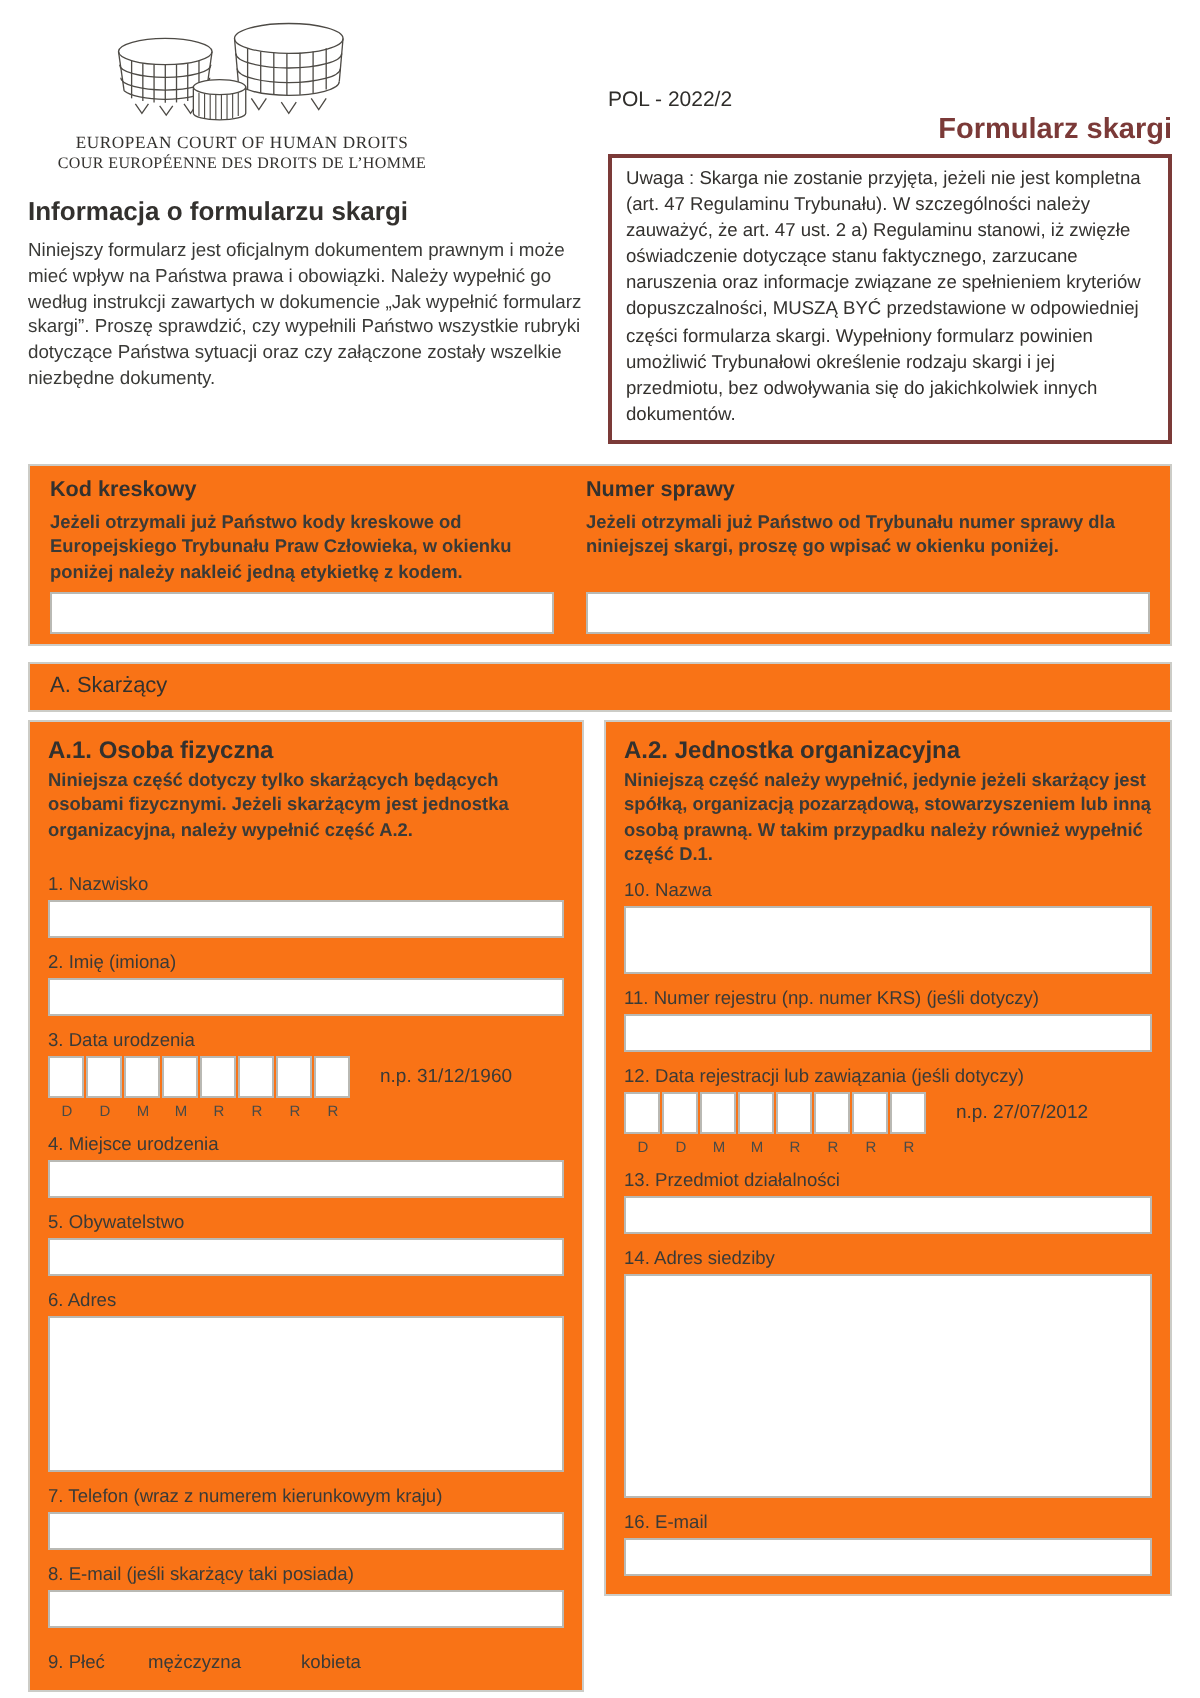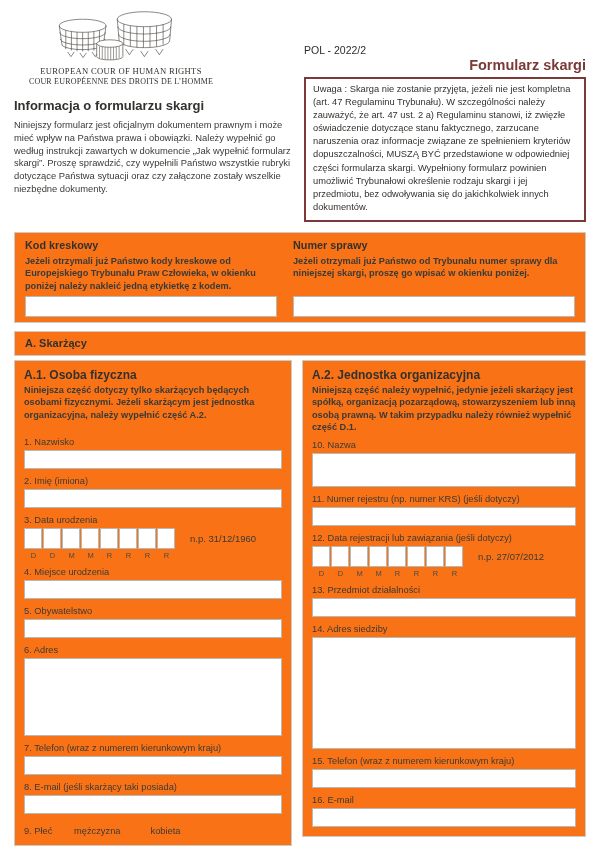--- a/index.html
+++ b/index.html
@@ -36,21 +36,21 @@
 
   .barcode-panel { margin-top:10px; display:flex; padding:6px 10px 5px 10px; }
   .bp-col { display:flex; flex-direction:column; }
   .bp-left { width:268px; padding-right:16px; }
   .bp-right { flex:1; }
   .panel-h { font-size:10.8px; font-weight:bold; color:#33312e; }
   .panel-p { font-size:9.2px; font-weight:bold; line-height:12.3px; margin-top:4px; }
   .big-input { margin-top:auto; width:100%; height:21px; background:#fff; border:1px solid #b9b9b4; }
   .bp-left .big-input { margin-top:4px; }
 
-  .section-a-header { margin-top:8px; padding:5px 10px 6px 10px; font-size:11px; font-weight:bold; color:#33312e; }
+  .section-a-header { margin-top:8px; padding:5px 10px 6px 10px; font-size:11px; font-weight:normal; color:#33312e; }
 
   .cols { margin-top:4px; display:flex; gap:10px; align-items:flex-start; }
   .col-panel { padding:7px 9px 9px 9px; }
   .col-a1 { width:278px; }
   .col-a2 { flex:1; }
   .col-head { min-height:62px; }
   .col-title { font-size:12px; font-weight:bold; color:#33312e; }
   .col-intro { font-size:9.2px; font-weight:bold; line-height:12.4px; margin-top:2px; }
 
   .field { margin-top:7px; }
@@ -124,21 +124,21 @@
             <line x1="52" y1="41" x2="52" y2="53.5"></line>
               <line x1="55" y1="41.6" x2="55" y2="54.5"></line>
             <line x1="58" y1="41.9" x2="58" y2="55"></line>
               <line x1="61" y1="42" x2="61" y2="55.3"></line>
             <line x1="64" y1="42" x2="64" y2="55.3"></line>
               <line x1="67" y1="41.9" x2="67" y2="55"></line>
             <line x1="70" y1="41.6" x2="70" y2="54.5"></line>
               <line x1="73" y1="41" x2="73" y2="53.5"></line>
           </g>
         </svg>
-        <div class="logo-cap1">EUROPEAN COUR OF HUMAN RIGHTS</div>
+        <div class="logo-cap1">EUROPEAN COURT OF HUMAN DROITS</div>
         <div class="logo-cap2">COUR EUROPÉENNE DES DROITS DE L’HOMME</div>
       </div>
       <div class="info-title">Informacja o formularzu skargi</div>
       <div class="info-text">Niniejszy formularz jest oficjalnym dokumentem prawnym i może mieć wpływ na Państwa prawa i obowiązki. Należy wypełnić go według instrukcji zawartych w dokumencie „Jak wypełnić formularz skargi”. Proszę sprawdzić, czy wypełnili Państwo wszystkie rubryki dotyczące Państwa sytuacji oraz czy załączone zostały wszelkie niezbędne dokumenty.</div>
     </div>
 
     <div class="h-right">
       <div class="form-ref">POL - 2022/2</div>
       <div class="form-title">Formularz skargi</div>
       <div class="notice-box">Uwaga : Skarga nie zostanie przyjęta, jeżeli nie jest kompletna (art. 47 Regulaminu Trybunału). W szczególności należy zauważyć, że art. 47 ust. 2 a) Regulaminu stanowi, iż zwięzłe oświadczenie dotyczące stanu faktycznego, zarzucane naruszenia oraz informacje związane ze spełnieniem kryteriów dopuszczalności, MUSZĄ BYĆ przedstawione w odpowiedniej części formularza skargi. Wypełniony formularz powinien umożliwić Trybunałowi określenie rodzaju skargi i jej przedmiotu, bez odwoływania się do jakichkolwiek innych dokumentów.</div>
@@ -283,24 +283,20 @@
       <div class="field">
         <div class="f-label">13. Przedmiot działalności</div>
         <input class="line-input" type="text" style="">
       </div>
 
       <div class="field">
         <div class="f-label">14. Adres siedziby</div>
         <textarea class="area h112" style=""></textarea>
       </div>
 
-      <div class="field">
-        <div class="f-label">15. Telefon (wraz z numerem kierunkowym kraju)</div>
-        <input class="line-input" type="text" style="">
-      </div>
 
       <div class="field">
         <div class="f-label">16. E-mail</div>
         <input class="line-input" type="text" style="">
       </div>
     </div>
   </div>
 </div>
 
 </body></html>

